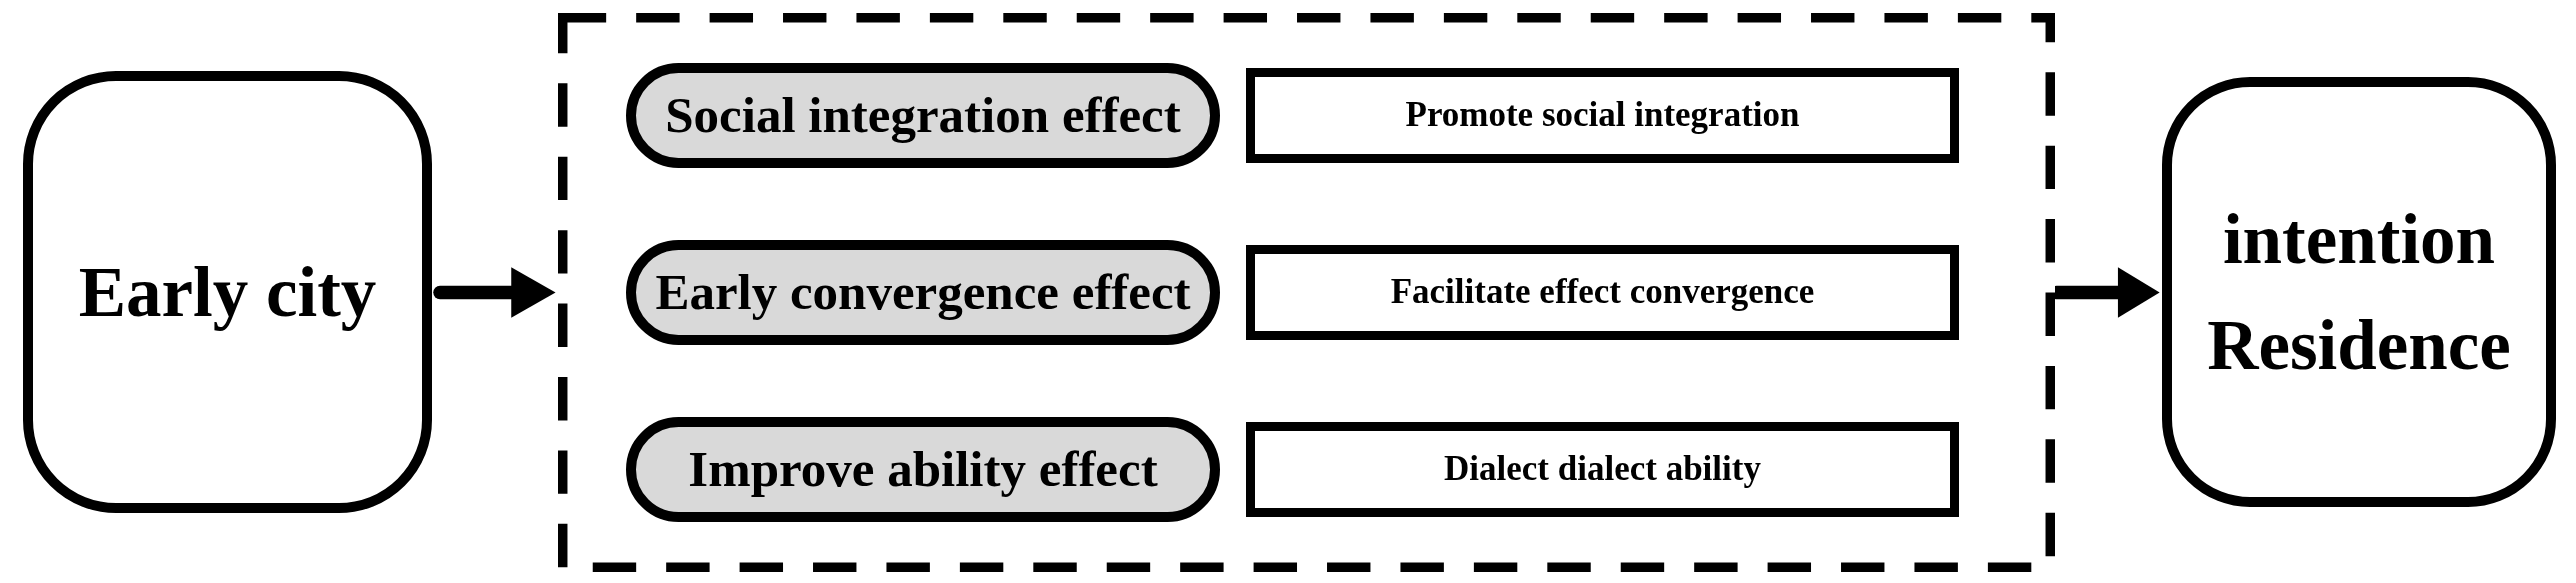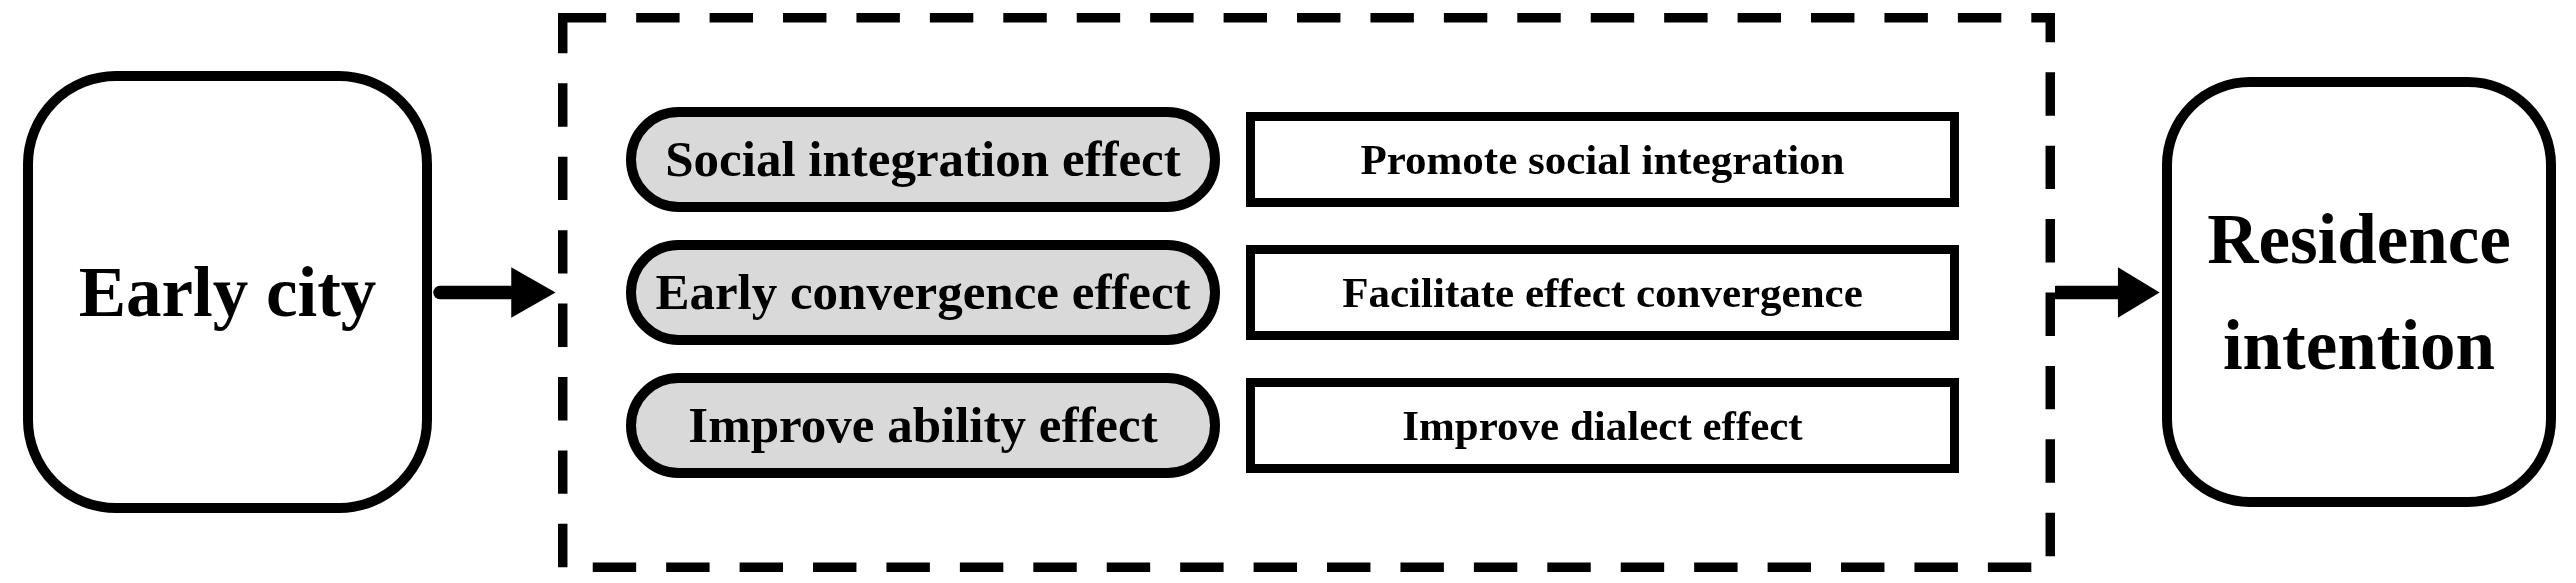--- a/index.html
+++ b/index.html
@@ -52,21 +52,21 @@
   }
   .arrow{flex:0 0 auto;display:block;}
   .dashed-box{
     position:relative;
     flex:0 0 auto;
     width:1497px;
     height:559px;
     display:flex;
     flex-direction:column;
     justify-content:center;
-    gap:28px;
+    gap:72px;
     padding-left:68px;
   }
   .dash-rect{
     position:absolute;
     left:0;top:0;
     width:100%;height:100%;
     pointer-events:none;
   }
   .row{
     display:flex;
@@ -90,21 +90,21 @@
   }
   .outcome{
     width:713px;height:95px;
     margin-left:26px;
     background:var(--canvas-bg);
     border:9.5px solid var(--stroke);
     display:flex;
     align-items:center;
     justify-content:center;
     text-align:center;
-    font-size:43px;
+    font-size:35px;
     white-space:nowrap;
   }
 </style>
 </head>
 <body>
 
 <div class="canvas">
 
   <div class="node node-source">
     <span class="node-line">Early city</span>
@@ -136,29 +136,29 @@
       <div class="outcome">
         <span>Facilitate effect convergence</span>
       </div>
     </div>
 
     <div class="row">
       <div class="pill">
         <span>Improve ability effect</span>
       </div>
       <div class="outcome">
-        <span>Improve dialect effect</span>
+        <span>Dialect dialect ability</span>
       </div>
     </div>
   </div>
 
   <svg class="arrow" width="107" height="95" viewBox="0 0 136 120">
     <line x1="2" y1="60" x2="84" y2="60" stroke="#000000" stroke-width="17" stroke-linecap="round"></line>
     <polygon points="80,28 80,92 133,60" fill="#000000"></polygon>
   </svg>
 
   <div class="node node-target">
+    <span class="node-line">intention</span>
     <span class="node-line">Residence</span>
-    <span class="node-line">intention</span>
   </div>
 
 </div>
 
 
 </body></html>

